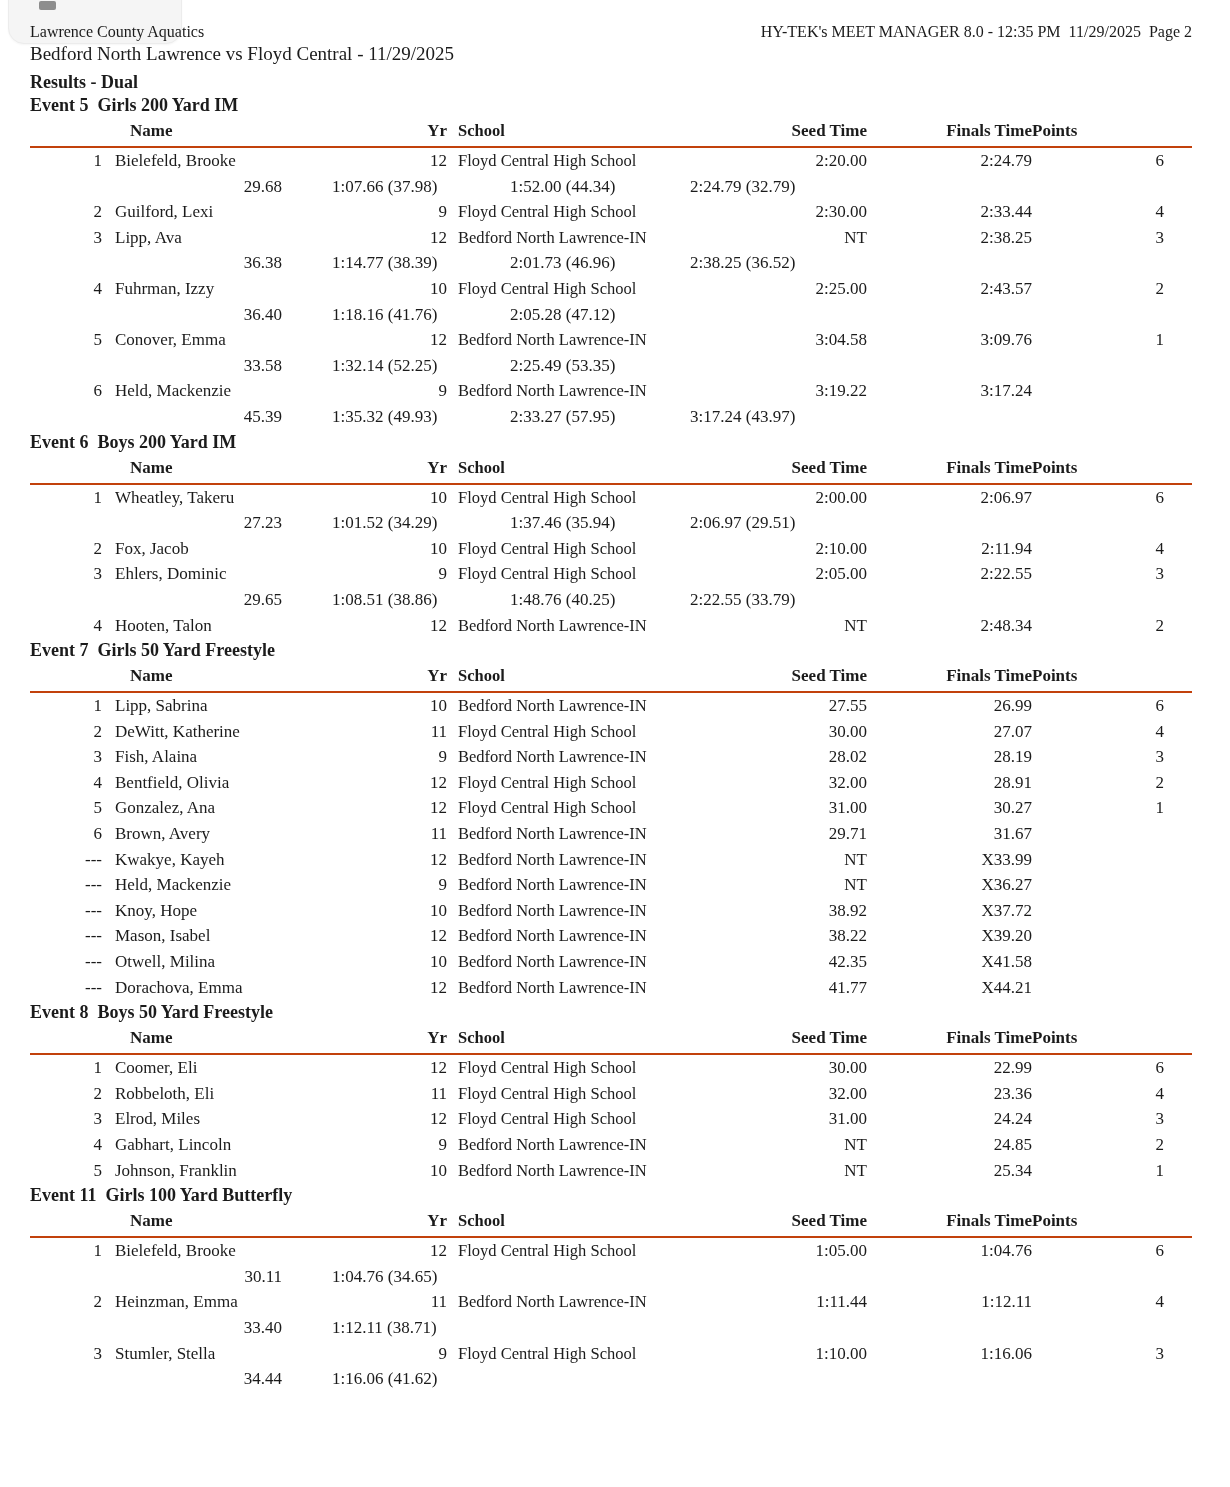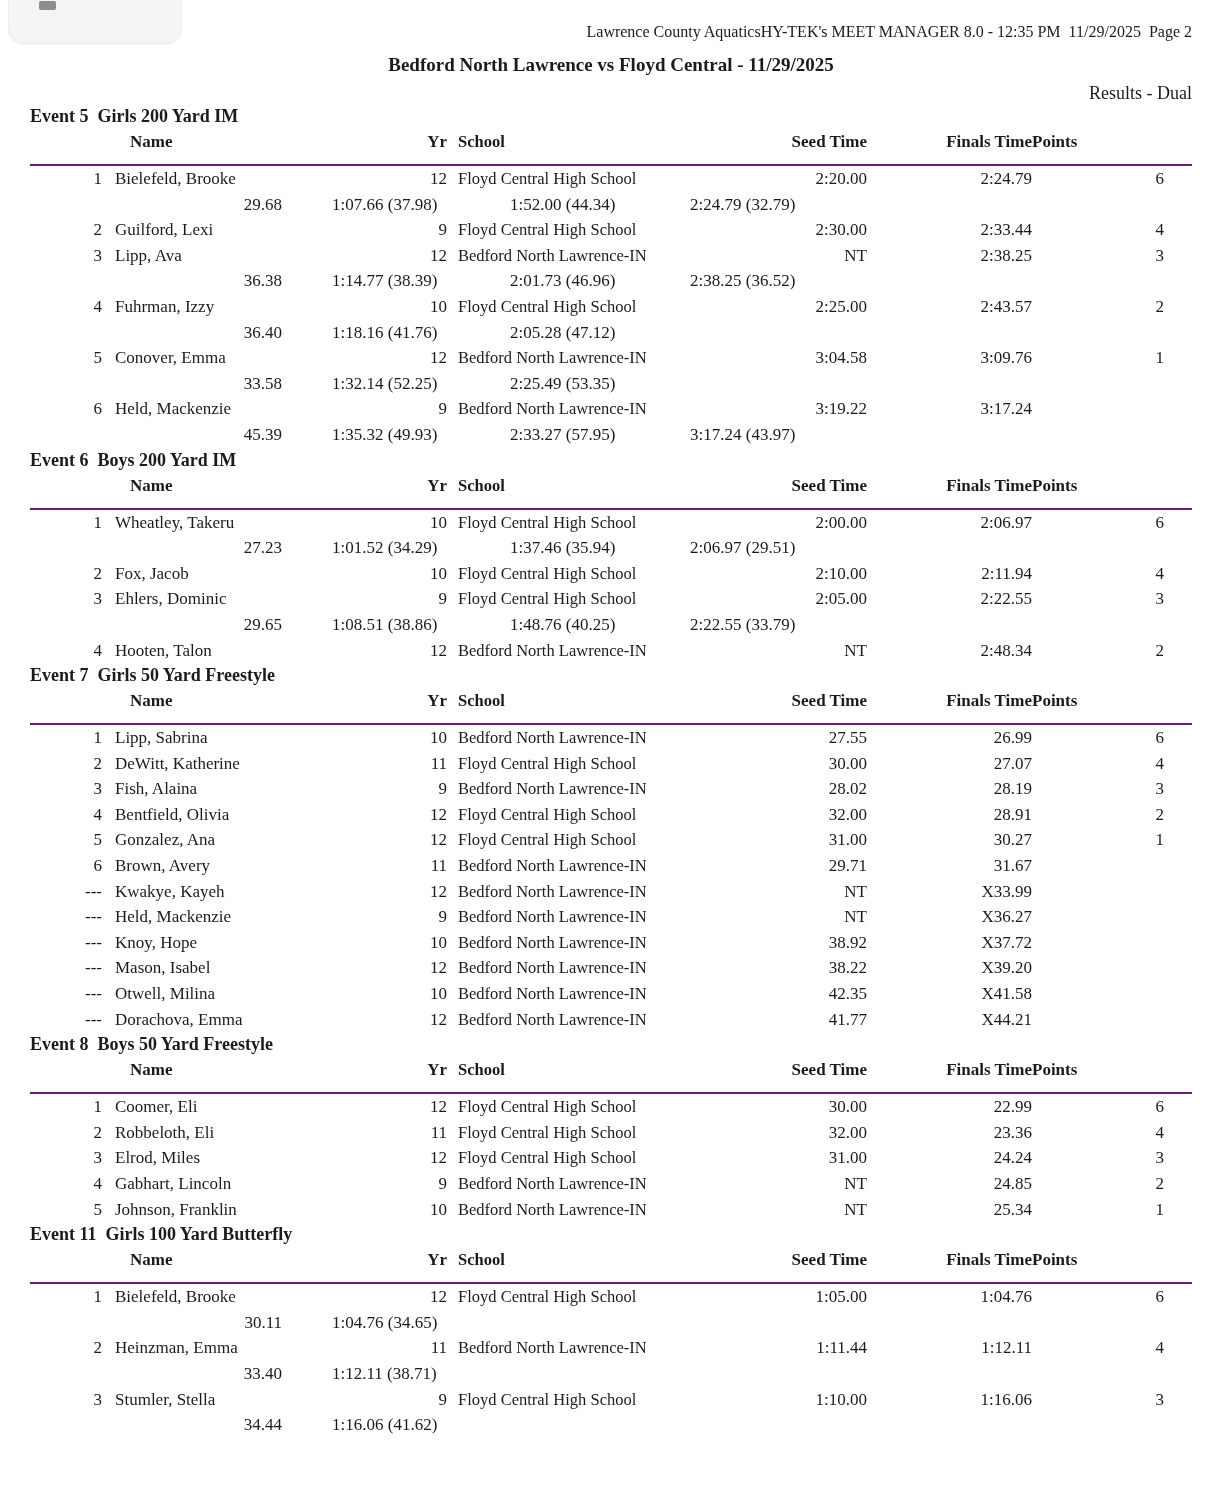--- a/index.html
+++ b/index.html
@@ -15,36 +15,36 @@
   .overlay{
     position:absolute;left:8px;top:-24px;width:172px;height:66px;
     background:#f5f5f5;border:1px solid #ececec;border-radius:16px;
     box-shadow:0 1px 2px rgba(0,0,0,0.04);
   }
   .overlay-chip{
     position:absolute;left:30px;top:24px;width:17px;height:9px;
     background:#8d8d8d;border-radius:2px;display:block;
   }
 
-  .meta-row{display:flex;justify-content:flex-end;font-size:16px;line-height:20px;}
+  .meta-row{display:flex;justify-content:space-between;font-size:16px;line-height:20px;}
   .meta-row span{white-space:pre;}
-  .title{ text-align:center;font-weight:bold;font-size:19px;margin-top:11px;line-height:24px;}
-  .subtitle{text-align:right;font-weight:normal;font-size:18px;margin-top:5px;line-height:22px;}
+  .title{ font-weight:normal;font-size:19px;line-height:24px;}
+  .subtitle{text-align:left;font-weight:bold;font-size:18px;margin-top:5px;line-height:22px;}
 
   .event{}
   .event-title{margin:0 0 3px 0;font-size:18px;font-weight:bold;line-height:24px;white-space:pre;}
 
   .thead,.trow{
     display:grid;
     grid-template-columns:72px 260px 85px 240px 180px 165px 160px;
     font-size:17px;
   }
   .thead{
     font-weight:bold;line-height:21px;
-    border-bottom:2px solid #701a75;padding-bottom:12px;
+    border-bottom:2px solid #c2410c;padding-bottom:5px;
   }
   .thead .c-name{padding-left:28px;}
   .trow{line-height:25.6px;}
   .c-place{text-align:right;}
   .c-name{padding-left:13px;white-space:nowrap;}
   .c-yr{text-align:right;}
   .c-school{padding-left:11px;font-size:16.5px;white-space:nowrap;}
   .c-seed,.c-finals{text-align:right;}
   .thead .c-points{text-align:left;padding-right:12px;}
   .trow .c-points{text-align:right;padding-right:28px;}

